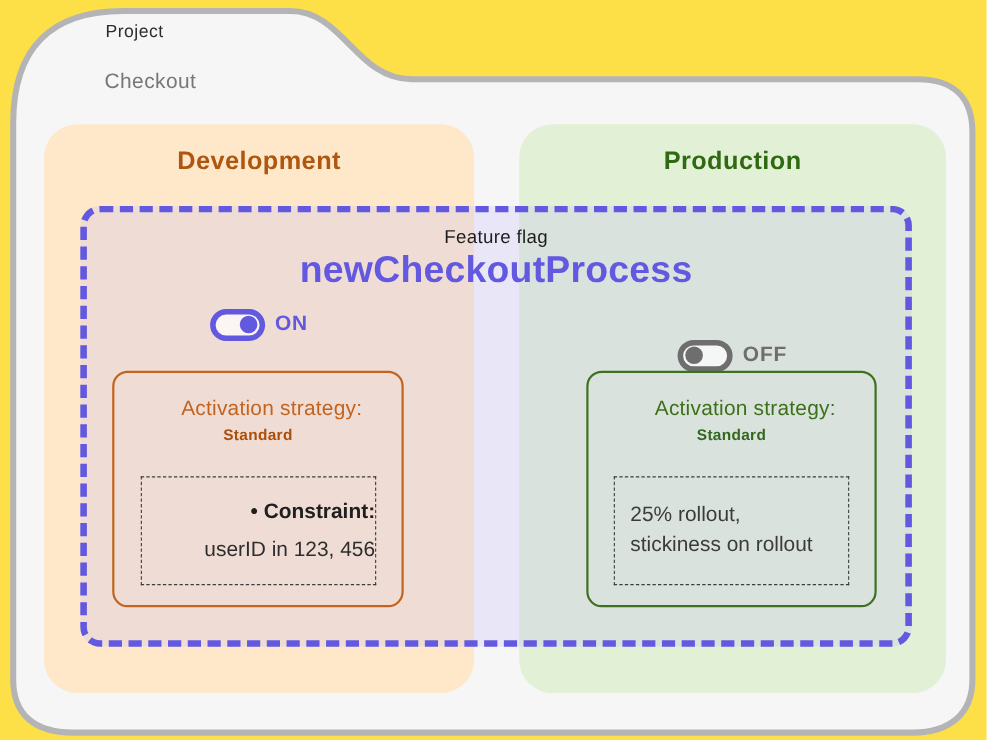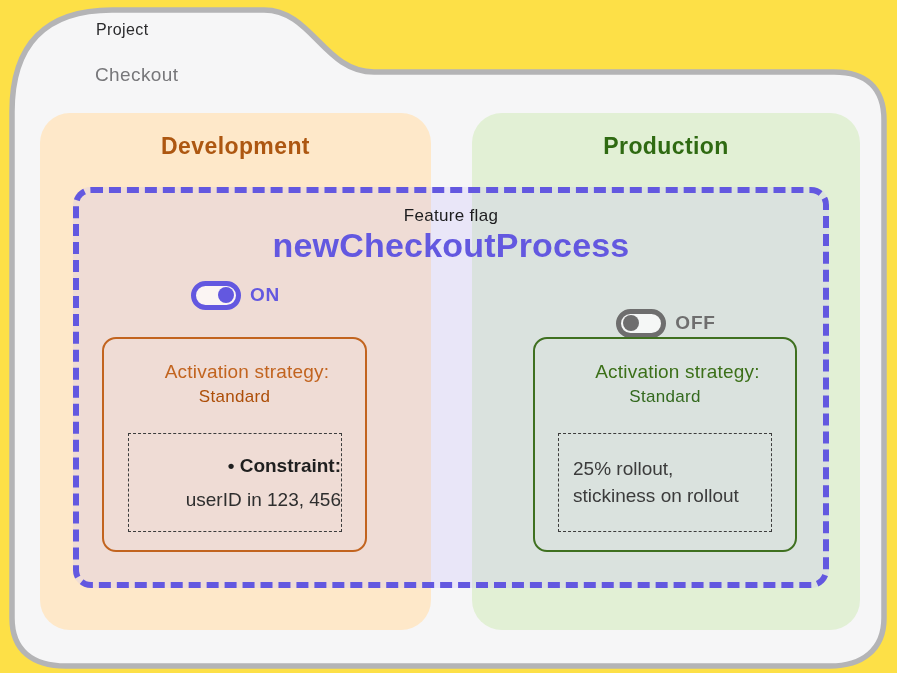--- a/index.html
+++ b/index.html
@@ -45,21 +45,21 @@
   .toggle-label.on{color:#6358e0;}
   .toggle-label.off{color:#6e6e6e;}
 
   
   .strat-card{top:337px;height:215px;border-radius:14px;z-index:4;}
   .strat-card.dev{left:102px;width:265px;border:2px solid #c2641f;}
   .strat-card.prod{left:533px;width:264px;border:2px solid #3f7020;}
   .strat-heading{top:22px;left:0;width:100%;text-align:center;font-size:19px;letter-spacing:.2px;padding-left:25px;}
   .strat-card.dev .strat-heading{color:#c2641f;}
   .strat-card.prod .strat-heading{color:#3c7019;}
-  .strat-type{top:48px;left:0;width:100%;text-align:center;font-size:17px;font-weight:normal;letter-spacing:.3px;}
+  .strat-type{top:48px;left:0;width:100%;text-align:center;font-size:14px;font-weight:bold;letter-spacing:.3px;}
   .strat-card.dev .strat-type{color:#ad4e08;}
   .strat-card.prod .strat-type{color:#33691e;}
   .detail-box{top:94px;height:99px;border:1.5px dashed #3c3c3c;}
   .strat-card.dev .detail-box{left:24px;width:214px;}
   .strat-card.prod .detail-box{left:23px;width:214px;}
   .constraint-title{top:21px;left:0;width:100%;text-align:right;font-size:19px;font-weight:bold;color:#1f1f1f;}
   .constraint-value{top:55px;left:0;width:100%;text-align:right;font-size:19px;color:#2e2e2e;}
   .rollout-lines{top:21px;left:14px;font-size:19px;color:#3b3b3b;line-height:27px;}
 </style>
 </head>

